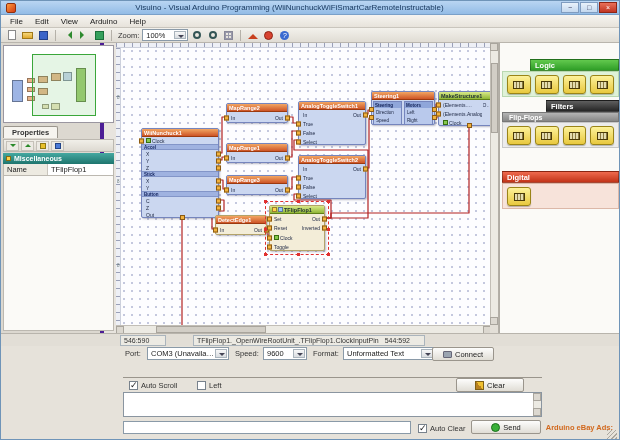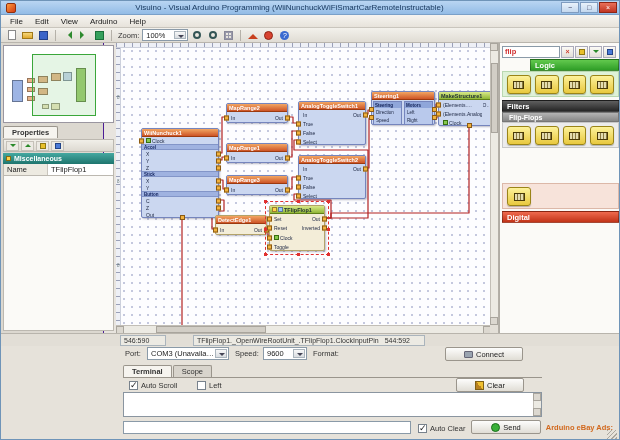--- a/index.html
+++ b/index.html
@@ -26,21 +26,21 @@
   .ic-undo{width:0;height:0;border:4px solid transparent;border-right-color:#2e8a2e;}
   .ic-redo{width:0;height:0;border:4px solid transparent;border-left-color:#2e8a2e;}
   .ic-chip{width:9px;height:9px;background:#35a05c;border:1px solid #19703a;}
   .ic-zoomin,.ic-zoomout{width:8px;height:8px;border:2px solid #355;border-radius:50%;position:relative;}
   .ic-grid{width:9px;height:9px;background:repeating-linear-gradient(90deg,#99a 0 1px,transparent 1px 3px),repeating-linear-gradient(0deg,#99a 0 1px,transparent 1px 3px);border:1px solid #889;}
   .ic-upload{width:0;height:0;border:5px solid transparent;border-bottom-color:#c8401e;margin-top:-3px;}
   .ic-help{width:9px;height:9px;border-radius:50%;background:#3a6ad0;color:#fff;font-size:7px;line-height:9px;text-align:center;}
   .ic-red{width:9px;height:9px;border-radius:50%;background:#d84330;border:1px solid #8e2414;}
 
   
-  .leftpanel{position:absolute;top:42px;left:0;width:103px;height:290px;background:#dcd8d0;border-right:1px solid #4c1d95;}
+  .leftpanel{position:absolute;top:42px;left:0;width:103px;height:290px;background:#dcd8d0;border-right:4px solid #4c1d95;}
   .minimap{position:absolute;left:2px;top:2px;width:111px;height:78px;background:#fff;border:1px solid #9a96a0;}
   .mini{position:absolute;border:1px solid rgba(0,0,0,.35);}
   .viewport{position:absolute;border:1px solid #3aa63a;background:rgba(110,200,110,.18);}
   .props-tab{position:absolute;left:2px;top:82px;height:13px;display:flex;align-items:flex-end;}
   .props-tab .tab{height:12px;font-size:7.5px;}
   .props-toolbar{position:absolute;left:2px;top:96px;width:111px;height:13px;background:linear-gradient(#f1efe9,#ddd9d1);border:1px solid #bcb8b0;display:flex;align-items:center;gap:2px;padding:0 2px;}
   .ptb{width:13px;height:10px;display:flex;align-items:center;justify-content:center;border:1px solid #c5c1b9;background:#eceae4;}
   .tri-d{width:0;height:0;border:3px solid transparent;border-top-color:#2a8a2a;margin-top:3px;}
   .tri-u{width:0;height:0;border:3px solid transparent;border-bottom-color:#2a8a2a;margin-bottom:3px;}
   .sq-y{width:6px;height:6px;background:#e8c02a;border:1px solid #907810;}
@@ -89,22 +89,22 @@
   .sel{position:absolute;border:1px dashed #e03030;pointer-events:none;}
   .sel i{position:absolute;width:3px;height:3px;background:#e03030;}
 
   
   .sidebar{position:absolute;top:42px;left:498px;width:122px;height:290px;background:#fbfaf7;border-left:1px solid #b0aca4;}
   .searchrow{position:absolute;left:2px;top:2px;right:2px;height:13px;display:flex;gap:1px;align-items:center;}
   .search{width:58px;height:12px;border:1px solid #8a9aa8;background:#fff;font-size:7.5px;color:#d03030;font-weight:bold;padding:0 2px;}
   .sbtn{width:13px;height:12px;border:1px solid #aab;background:linear-gradient(#fbfaf6,#e2ded6);display:flex;align-items:center;justify-content:center;font-size:7px;font-weight:bold;}
   .cat-h{position:absolute;left:2px;right:2px;height:12px;display:flex;align-items:center;padding:0 4px;color:#fff;font-weight:bold;font-size:7.5px;border:1px solid rgba(0,0,0,.3);}
   .cat-h.g{background:linear-gradient(#62c94e,#2f9e27);}
-  .cat-h.d{background:linear-gradient(#5f5f5f,#262626);}
-  .cat-h.r{background:linear-gradient(#ef6a4e,#c23318);margin-top:40px;}
+  .cat-h.d{background:linear-gradient(#5f5f5f,#262626);margin-left:44px;}
+  .cat-h.r{background:linear-gradient(#ef6a4e,#c23318);}
   .cat-sub{position:absolute;left:2px;right:2px;height:10px;background:linear-gradient(#b4b4b4,#878787);color:#fff;font-size:7px;font-weight:bold;display:flex;align-items:center;padding:0 6px;border:1px solid #777;}
   .cat-body{position:absolute;left:2px;right:2px;display:flex;gap:4px;padding:3px 4px;}
   .cat-body.g{background:#dff2d8;border:1px solid #b9d8b0;}
   .cat-body.d{background:#ececec;border:1px solid #c8c8c8;}
   .cat-body.r{background:#f7e3da;border:1px solid #dcb8a8;}
   .chip{width:24px;height:19px;background:linear-gradient(#fdf29a,#e8c83e);border:1px solid #9a8418;border-radius:3px;display:flex;align-items:center;justify-content:center;box-shadow:0 1px 1px rgba(0,0,0,.25);}
   .chip i{display:block;width:11px;height:8px;border:1px solid #4a3a08;background:repeating-linear-gradient(90deg,#e4dcb0 0 2px,#8a7a40 2px 3px);}
 
   
   .statusbar{position:absolute;top:332px;left:0;right:0;height:13px;background:#e2ded6;border-top:1px solid #b8b4ac;font-size:7px;color:#333;}
@@ -528,33 +528,20 @@
     </div>
     <div class="hscroll">
       <span class="sarrow" style="left:0;top:0;"></span>
       <span class="thumb" style="left:40px;top:0;bottom:0;width:110px;"></span>
       <span class="sarrow" style="right:0;top:0;"></span>
     </div>
     <div class="scorner"></div>
   </div>
 
   <div class="sidebar">
-    <div class="searchrow">
-      <input class="search" value="flip" style="">
-      <span class="sbtn" style="color:#d04030;">×</span>
-      <span class="sbtn">
-          <i class="sq-y"></i>
-        </span>
-      <span class="sbtn">
-          <i class="tri-d"></i>
-        </span>
-      <span class="sbtn">
-          <i class="sq-b"></i>
-        </span>
-    </div>
 
     <div class="cat-h g" style="top:16px;margin-left:28px;">
         <span>Logic</span>
       </div>
     <div class="cat-body g" style="top:28px;height:26px;">
       <span class="chip">
           <i></i>
         </span>
       <span class="chip">
           <i></i>
@@ -609,29 +596,28 @@
   <div class="bottom">
     <span class="flabel" style="left:124px;">Port:</span>
     <span class="combo" style="left:146px;width:82px;">
         <span>COM3 (Unavailable)</span>
       </span>
     <span class="flabel" style="left:234px;">Speed:</span>
     <span class="combo" style="left:262px;width:44px;">
         <span>9600</span>
       </span>
     <span class="flabel" style="left:312px;">Format:</span>
-    <span class="btn" style="left:444px;top:1px;width:78px;">
+    <span class="combo" style="left:342px;width:92px;">
+        <span>Unformatted Text</span>
+      </span>
+    <span class="btn" style="left:431px;top:1px;width:62px;">
         <i class="ic-plug"></i>
         <span>Connect</span>
       </span>
 
-    <div class="tabsrow">
-      <span class="tab active">Terminal</span>
-      <span class="tab">Scope</span>
-    </div>
     <div class="tabline"></div>
 
     <span style="position:absolute;left:128px;top:34px;text-align:right;"><span class="cb checked"></span><span class="cblabel">Auto Scroll</span></span>
     <span style="position:absolute;left:196px;top:34px;"><span class="cb"></span><span class="cblabel">Left</span></span>
     <span class="btn" style="left:455px;top:32px;width:68px;">
         <i class="ic-broom"></i>
         <span>Clear</span>
       </span>
 
     <div class="termbox">

